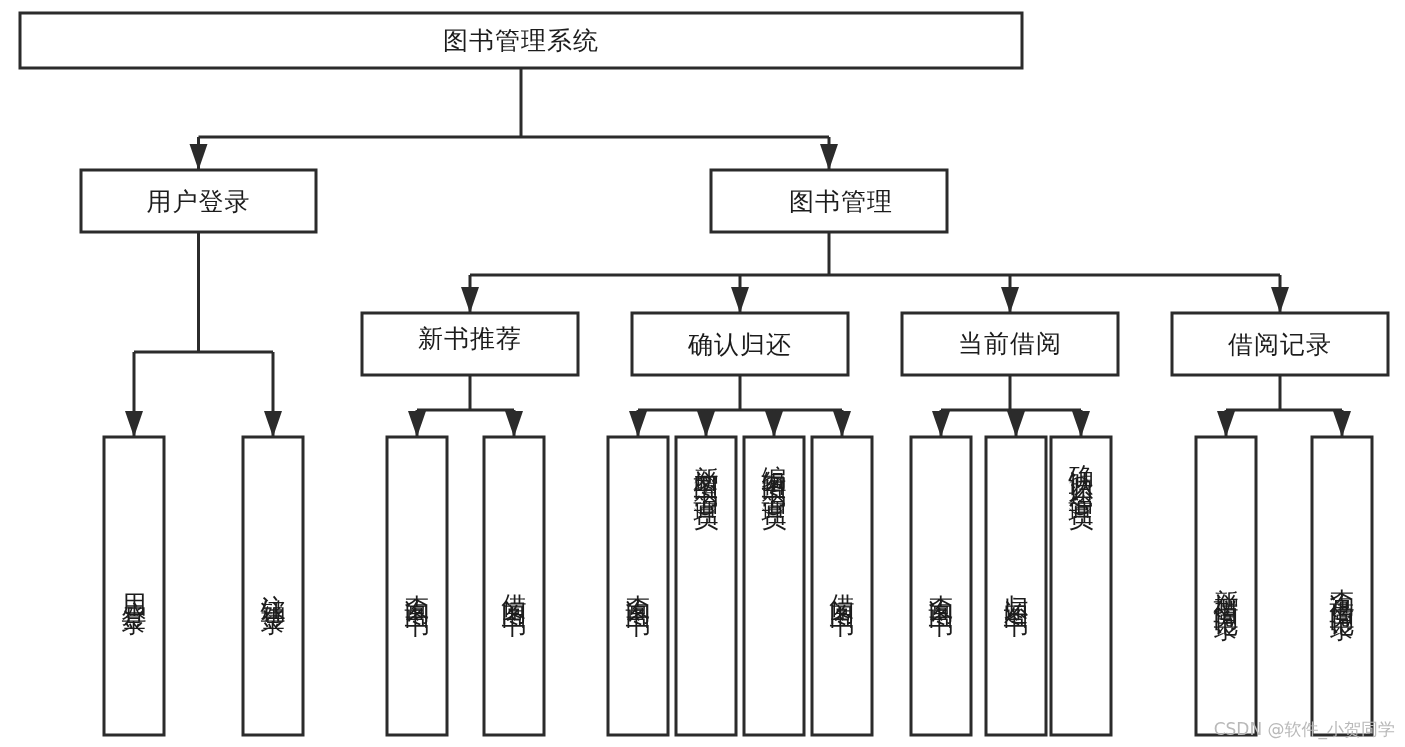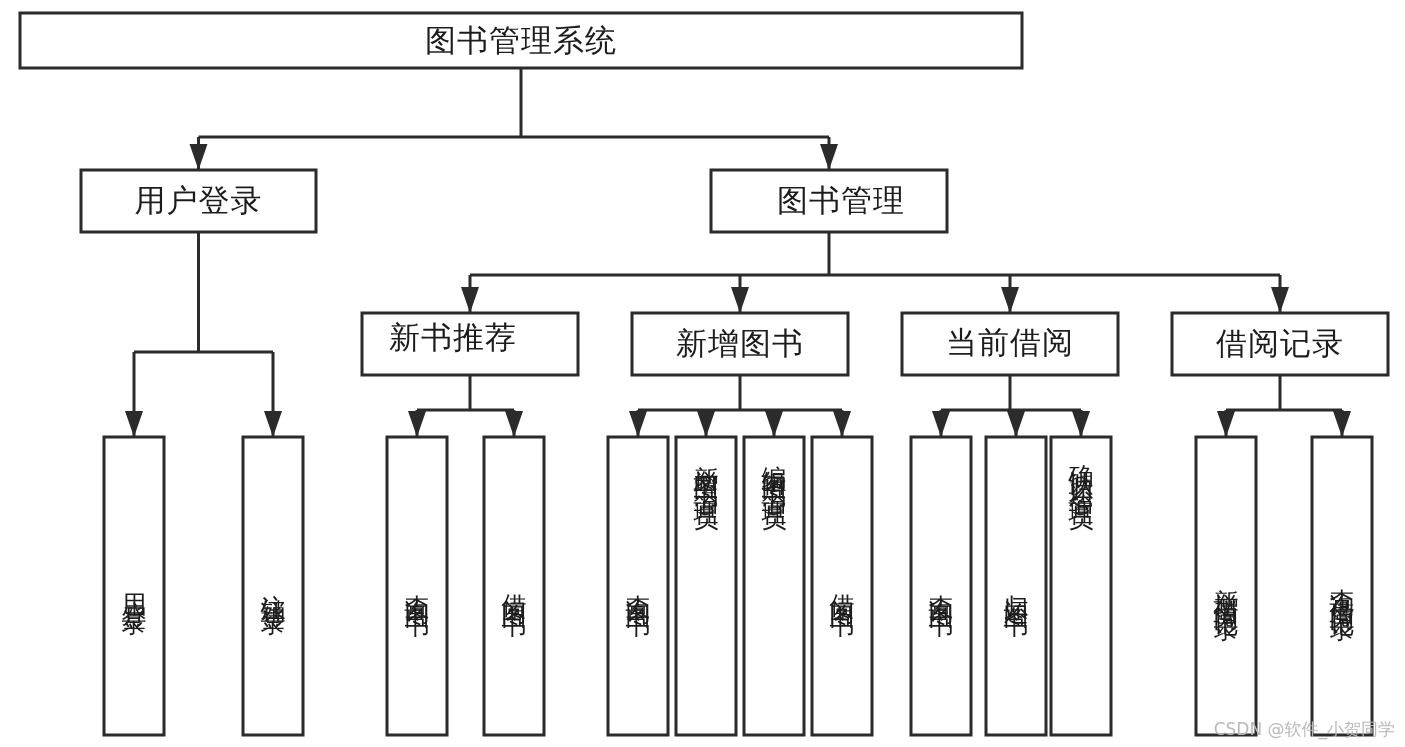--- a/index.html
+++ b/index.html
@@ -70,21 +70,21 @@
     letter-spacing: 6px;
     color: #1c1c1c;
     white-space: nowrap;
   }
   .htext {
     position: absolute;
     display: flex;
     align-items: center;
     justify-content: center;
     font-family: Liberation Mono, monospace;
-    font-size: 31px;
+    font-size: 25px;
     letter-spacing: 1px;
     color: #1c1c1c;
     pointer-events: none;
     white-space: nowrap;
     text-align: center;
   }
 </style>
 </head>
 <body>
 
@@ -170,22 +170,22 @@
   <div id="labels">
       <div class="htext" style="left: 20px; top: 13px; width: 1002px; height: 55px;">图书管理系统</div>
       <div class="htext" style="left: 81px; top: 170px; width: 235px; height: 62px;">用户登录</div>
       <div class="htext" style="left: 711px; top: 170px; width: 236px; height: 62px; padding-left: 12px;">图书管理</div>
       <div class="vlabel-wrap centered" style="left: 104px; top: 445px; width: 60px; height: 282px;">
         <span class="vtext">用户登录</span>
       </div>
       <div class="vlabel-wrap centered" style="left: 243px; top: 445px; width: 60px; height: 282px;">
         <span class="vtext">注销登录</span>
       </div>
-      <div class="htext" style="left: 345px; top: 313px; width: 216px; height: 50px;">新书推荐</div>
-      <div class="htext" style="left: 632px; top: 313px; width: 216px; height: 62px;">新增图书</div>
+      <div class="htext" style="left: 362px; top: 313px; width: 216px; height: 50px;">新书推荐</div>
+      <div class="htext" style="left: 632px; top: 313px; width: 216px; height: 62px;">确认归还</div>
       <div class="htext" style="left: 902px; top: 313px; width: 216px; height: 60px;">当前借阅</div>
       <div class="htext" style="left: 1172px; top: 313px; width: 216px; height: 62px;">借阅记录</div>
       <div class="vlabel-wrap centered" style="left: 387px; top: 445px; width: 60px; height: 282px;">
         <span class="vtext">查询图书</span>
       </div>
       <div class="vlabel-wrap centered" style="left: 484px; top: 445px; width: 60px; height: 282px;">
         <span class="vtext">借阅图书</span>
       </div>
       <div class="vlabel-wrap centered" style="left: 608px; top: 445px; width: 60px; height: 282px;">
         <span class="vtext">查询图书</span>

